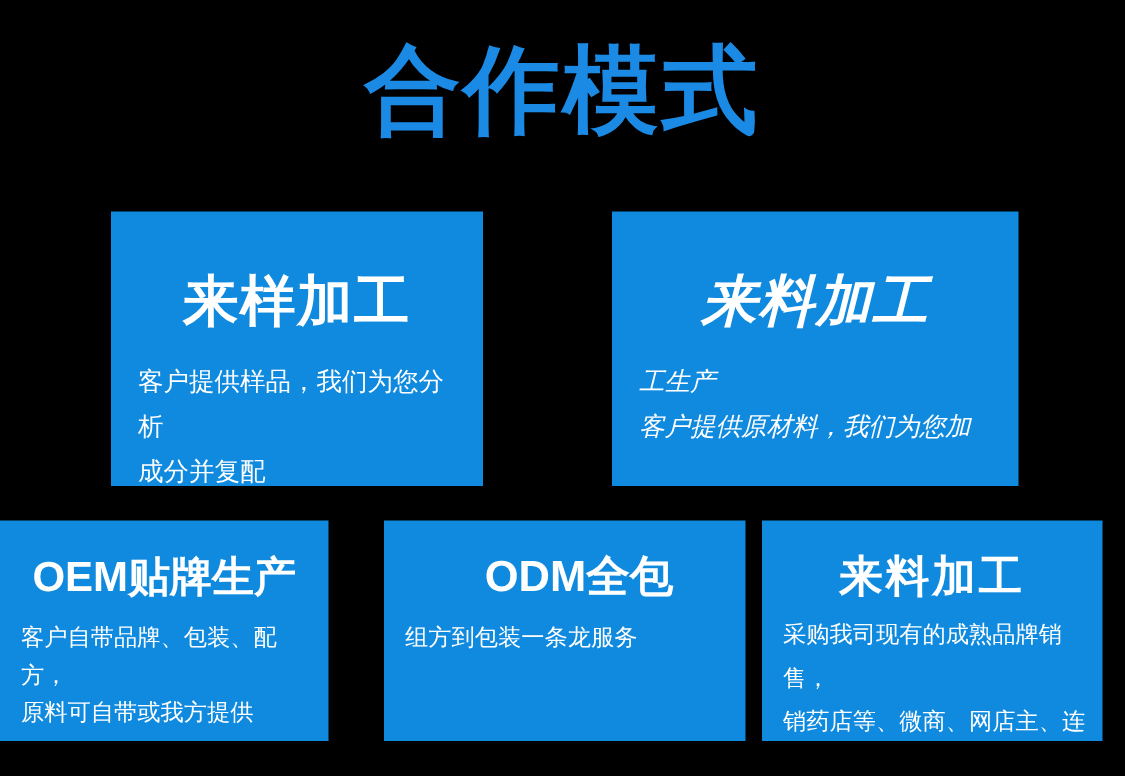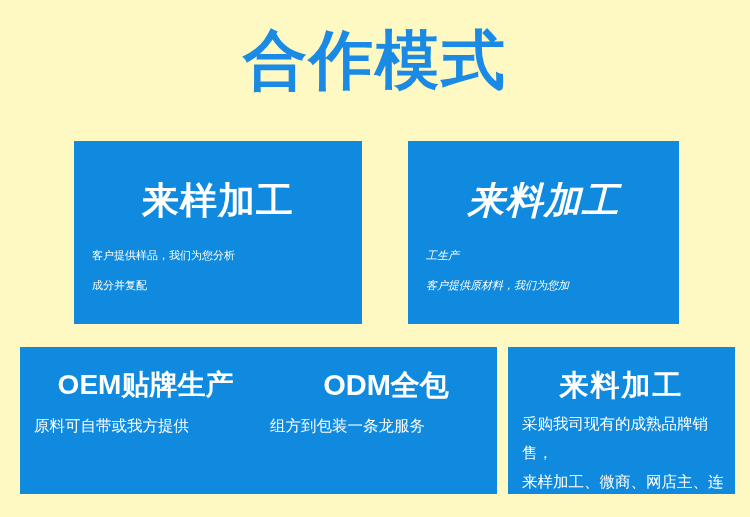--- a/index.html
+++ b/index.html
@@ -12,21 +12,21 @@
     height: 517px;
     position: relative;
     overflow: hidden;
     font-family: "Liberation Sans", "DejaVu Sans", sans-serif;
     -webkit-font-smoothing: antialiased;
   }
 
   .page {
     position: absolute;
     inset: 0;
-    background: #fef9c3;
+    background: #000000;
   }
 
   
   .page-title {
     position: absolute;
     left: 0;
     top: 14px;
     width: 750px;
     text-align: center;
     font-size: 64px;
@@ -53,49 +53,49 @@
 
   .card-body {
     color: #ffffff;
   }
 
   
   .card.top {
     top: 141px;
     height: 183px;
   }
-  .card.top-1 { left: 74px;  width: 288px; }
+  .card.top-1 { left: 74px;  width: 248px; }
   .card.top-2 { left: 408px; width: 271px; font-style: italic; }
 
   .card.top .card-heading {
     position: absolute;
     left: 0;
     right: 0;
     top: 38px;
     text-align: center;
     font-size: 37px;
     line-height: 44px;
     letter-spacing: 1px;
   }
   .card.top .card-body {
     position: absolute;
     left: 18px;
     right: 25px;
     top: 99px;
-    font-size: 11px;
+    font-size: 17px;
     line-height: 30px;
     letter-spacing: 0px;
   }
 
   
   .card.bottom {
     top: 347px;
     height: 147px;
   }
-  .card.bottom-1 { left: 20px;  width: 251px; }
+  .card.bottom-1 { left: 0;  width: 219px; }
   .card.bottom-2 { left: 256px; width: 241px; }
   .card.bottom-3 { left: 508px; width: 227px; }
 
   .card.bottom .card-heading {
     position: absolute;
     left: 0;
     right: 0;
     top: 20px;
     text-align: center;
     font-size: 29px;
@@ -140,33 +140,34 @@
     <div class="card-heading">来料加工</div>
     <div class="card-body">
       <span class="line">工生产</span>
       <span class="line">客户提供原材料，我们为您加</span>
     </div>
   </div>
 
   <div class="card bottom bottom-1">
     <div class="card-heading">OEM贴牌生产</div>
     <div class="card-body">
+      <span class="line">客户自带品牌、包装、配方，</span>
       <span class="line">原料可自带或我方提供</span>
     </div>
   </div>
 
   <div class="card bottom bottom-2">
     <div class="card-heading">ODM全包</div>
     <div class="card-body">
       <span class="line">组方到包装一条龙服务</span>
     </div>
   </div>
 
   <div class="card bottom bottom-3">
     <div class="card-heading">来料加工</div>
     <div class="card-body">
       <span class="line">采购我司现有的成熟品牌销售，</span>
-      <span class="line">来样加工、微商、网店主、连</span>
+      <span class="line">销药店等、微商、网店主、连</span>
       <span class="line">销药店等</span>
     </div>
   </div>
 
 </div>
 
 </body></html>

